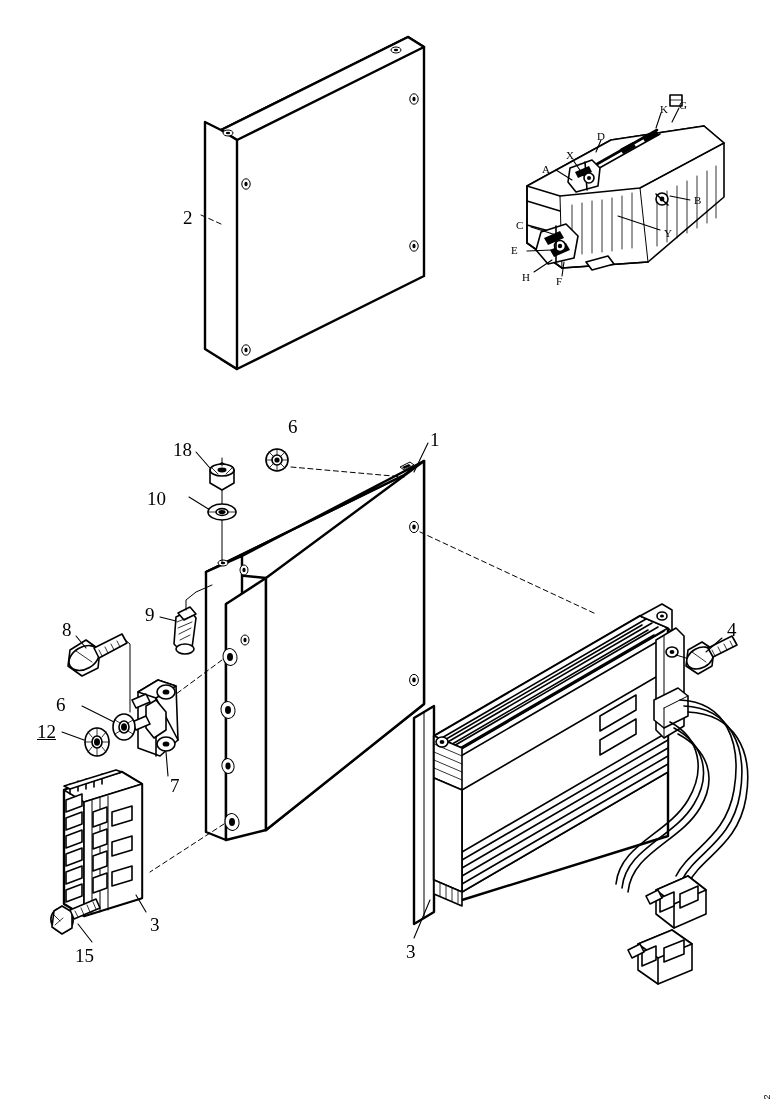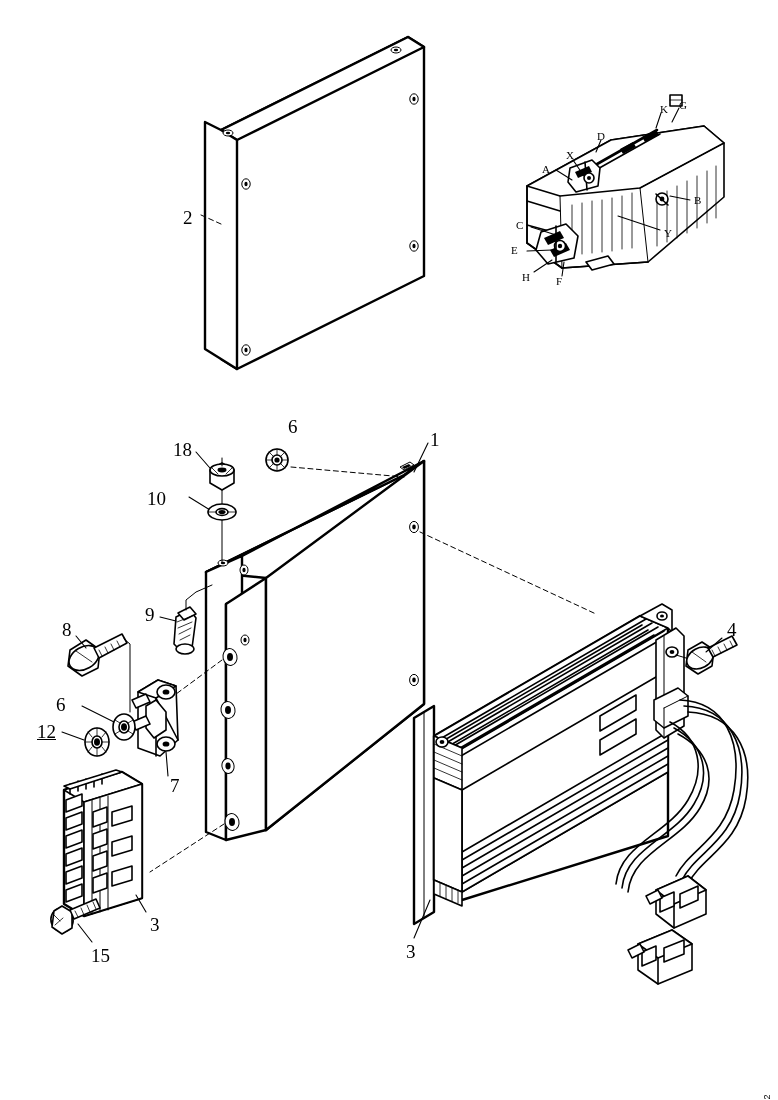--- a/index.html
+++ b/index.html
@@ -538,21 +538,21 @@
 <div class="callout" style="left:288px;top:417px;">6</div>
 <div class="callout" style="left:430px;top:430px;">1</div>
 <div class="callout" style="left:147px;top:489px;">10</div>
 <div class="callout" style="left:145px;top:605px;">9</div>
 <div class="callout" style="left:62px;top:620px;">8</div>
 <div class="callout" style="left:727px;top:620px;">4</div>
 <div class="callout" style="left:56px;top:695px;">6</div>
 <div class="callout" style="left:37px;top:722px;text-decoration:underline;">12</div>
 <div class="callout" style="left:170px;top:776px;">7</div>
 <div class="callout" style="left:150px;top:915px;">3</div>
-<div class="callout" style="left:91px;top:946px;">15</div>
+<div class="callout" style="left:75px;top:946px;">15</div>
 <div class="callout" style="left:406px;top:942px;">3</div>
 
 <div class="detail-label" style="left:660px;top:104px;">K</div>
 <div class="detail-label" style="left:679px;top:100px;">G</div>
 <div class="detail-label" style="left:597px;top:131px;">D</div>
 <div class="detail-label" style="left:566px;top:150px;">X</div>
 <div class="detail-label" style="left:542px;top:164px;">A</div>
 <div class="detail-label" style="left:694px;top:195px;">B</div>
 <div class="detail-label" style="left:664px;top:228px;">Y</div>
 <div class="detail-label" style="left:516px;top:220px;">C</div>

